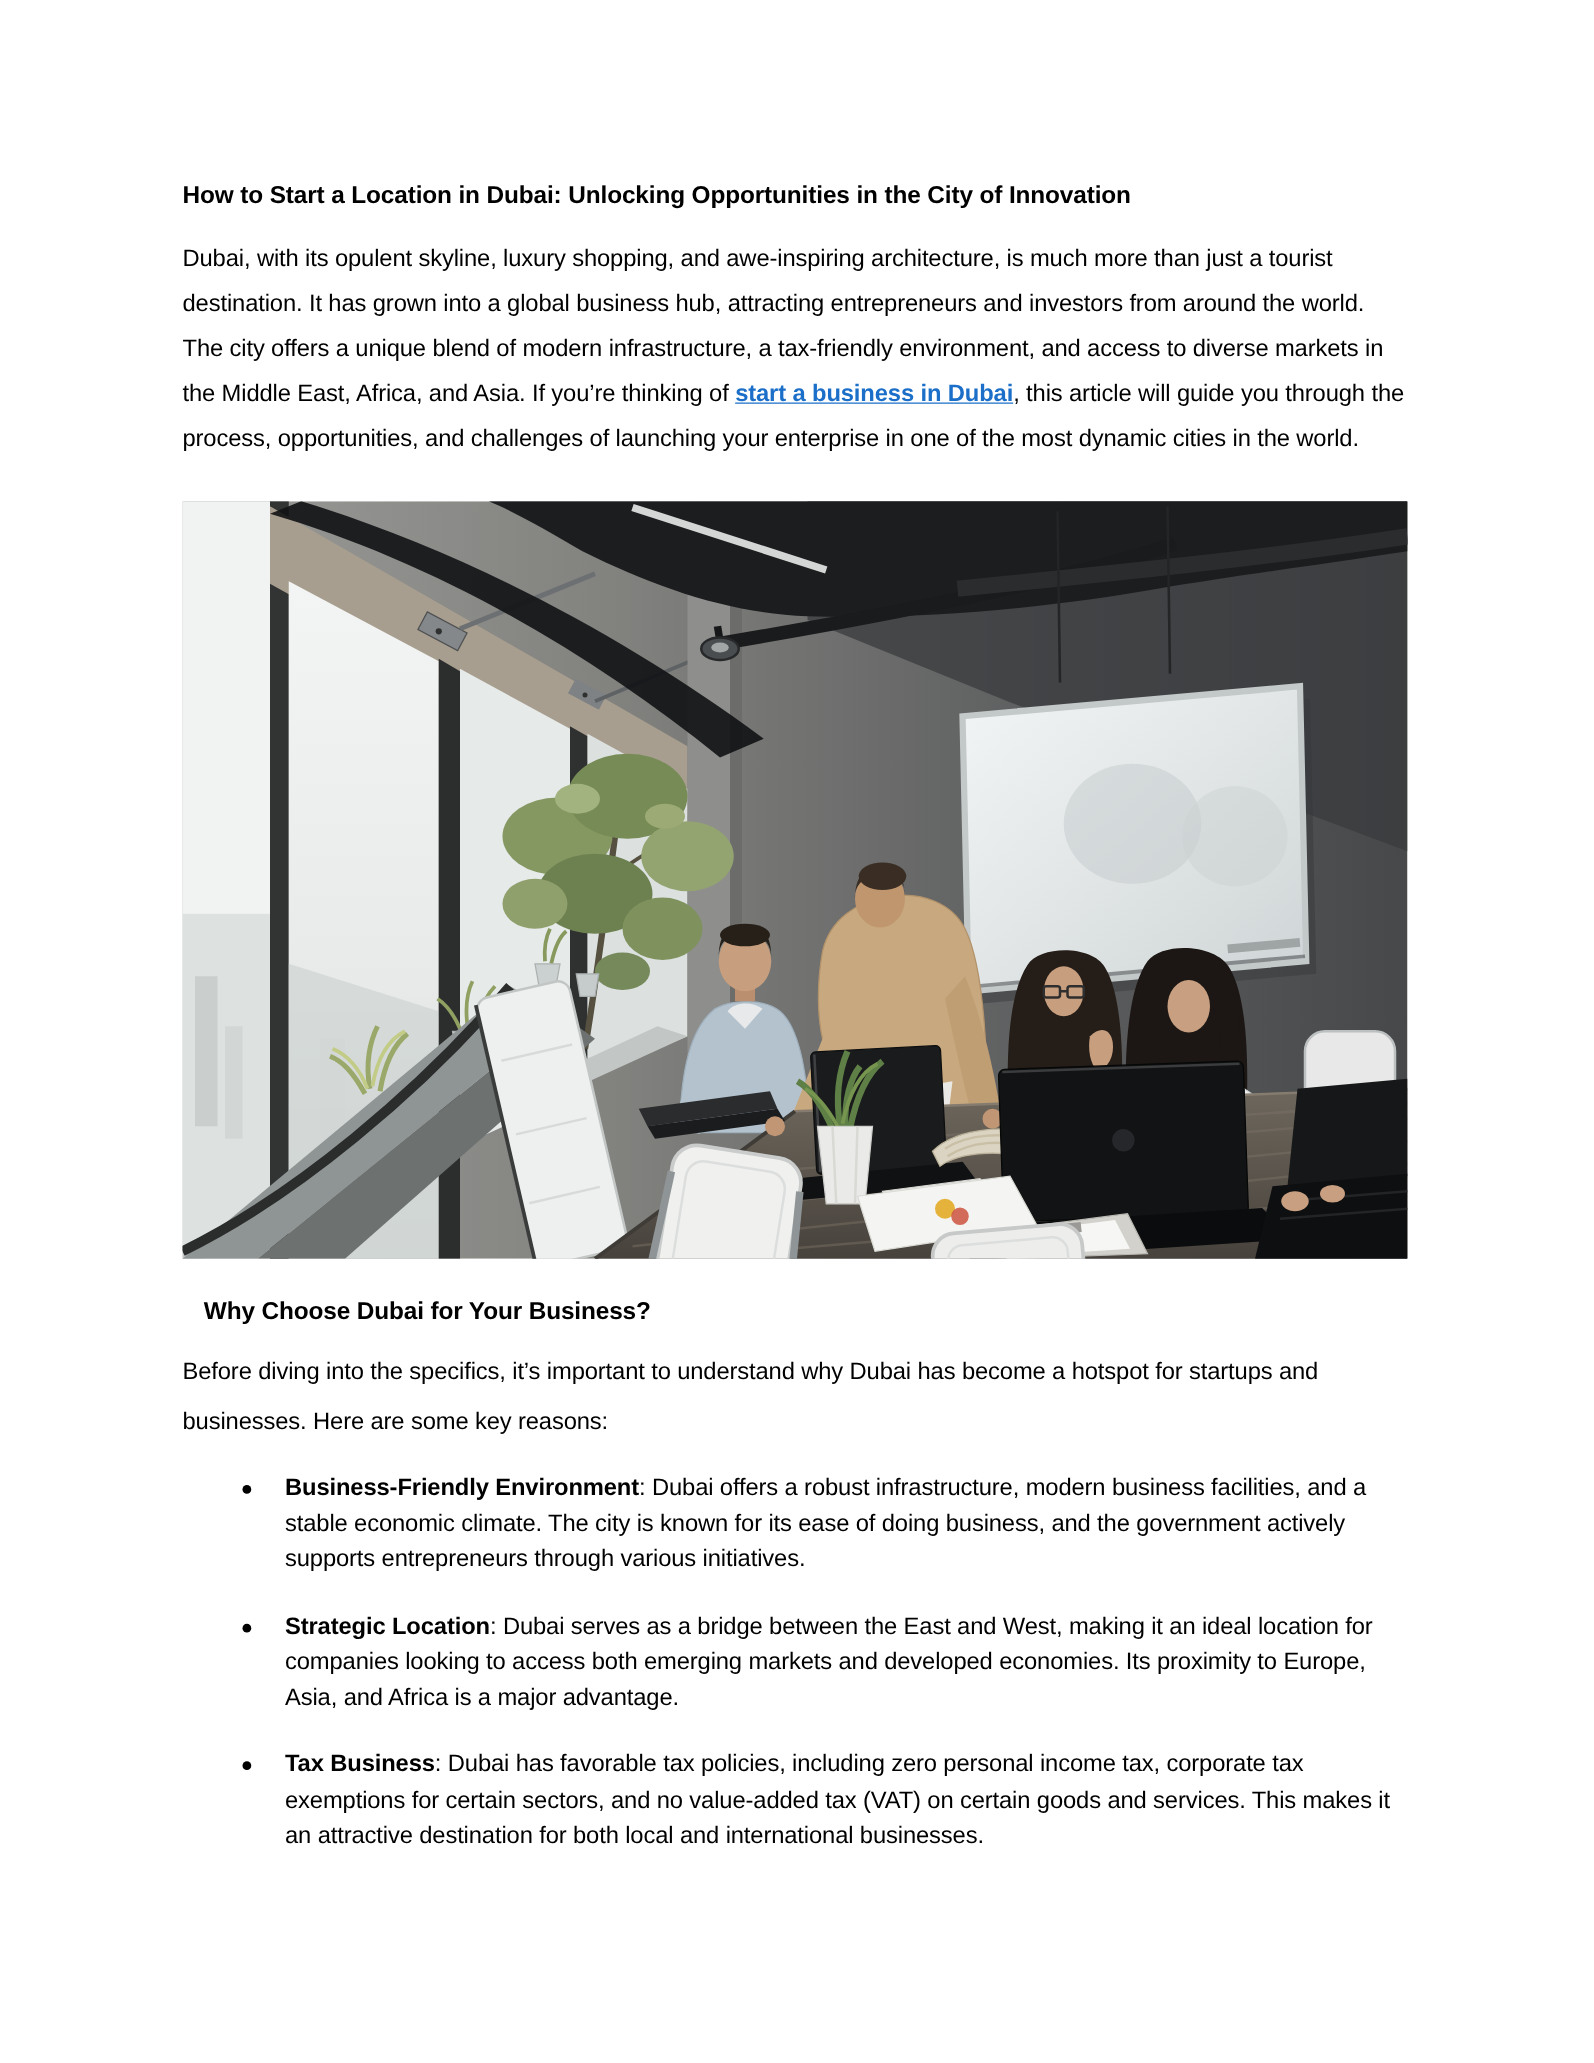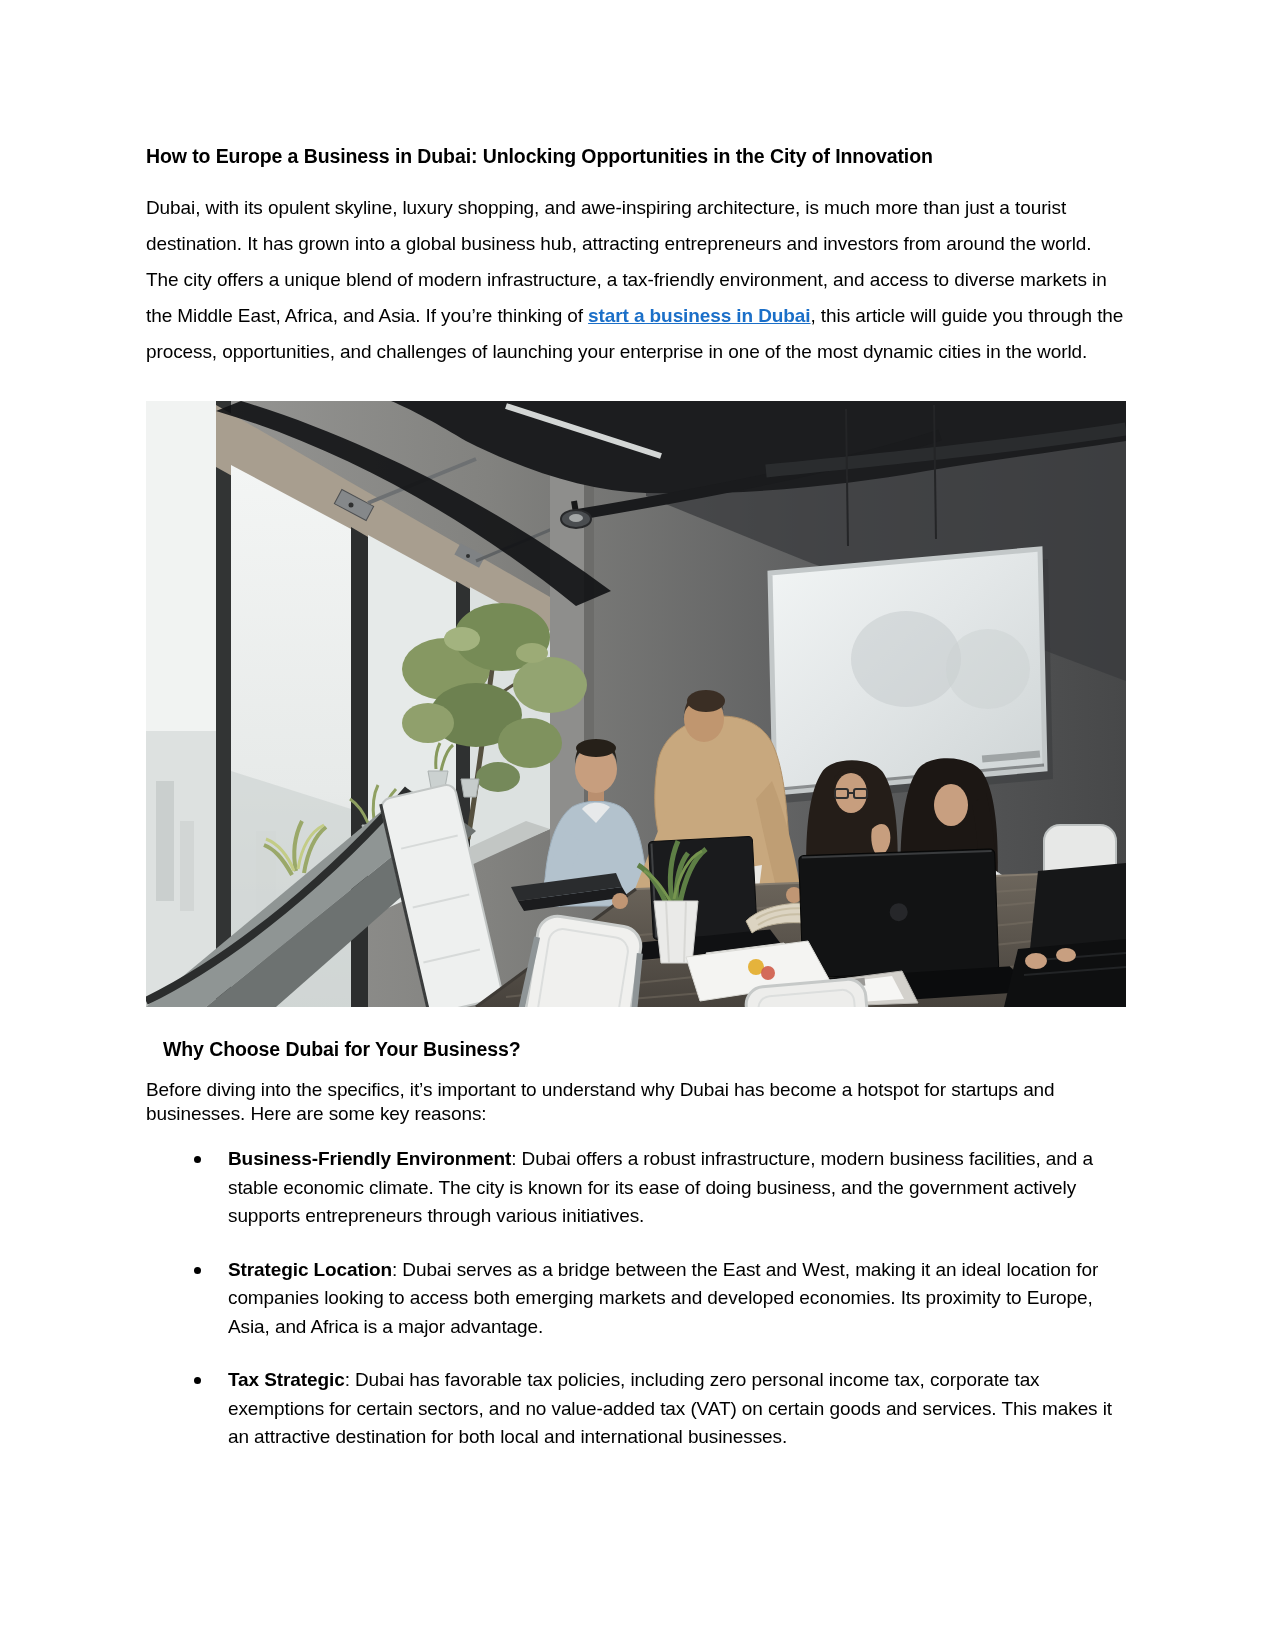--- a/index.html
+++ b/index.html
@@ -47,21 +47,21 @@
   .section-heading {
     margin: 29px 0 0 17px;
     font-size: 19.5px;
     line-height: 26px;
     font-weight: bold;
     letter-spacing: -0.1px;
   }
   .section-intro {
     margin: 16px 0 0 0;
     font-size: 19px;
-    line-height: 24px;
+    line-height: 40px;
     letter-spacing: -0.1px;
   }
   ul.reasons {
     list-style: none;
     margin: 19px 0 0 0;
     padding: 0;
   }
   ul.reasons li {
     position: relative;
     padding-left: 82px;
@@ -80,21 +80,21 @@
     background: #000;
   }
   ul.reasons li b { font-weight: bold; }
 </style>
 </head>
 <body>
 
 <div class="page" style="background: rgb(255, 255, 255);">
   <div class="content">
 
-    <h1 class="doc-title">How to Europe a Business in Dubai: Unlocking Opportunities in the City of Innovation</h1>
+    <h1 class="doc-title">How to Start a Location in Dubai: Unlocking Opportunities in the City of Innovation</h1>
 
     <p class="lead-para"><span>Dubai, with its opulent skyline, luxury shopping, and awe-inspiring architecture, is much more than just a tourist destination. It has grown into a global business hub, attracting entrepreneurs and investors from around the world. The city offers a unique blend of modern infrastructure, a tax-friendly environment, and access to diverse markets in the Middle East, Africa, and Asia. If you’re thinking of </span><a class="inline-link" style="color: rgb(27, 111, 200);">start a business in Dubai</a><span>, this article will guide you through the process, opportunities, and challenges of launching your enterprise in one of the most dynamic cities in the world.</span></p>
 
     <div class="photo-wrap">
       <svg width="980" height="606" viewBox="0 0 980 606" xmlns="http://www.w3.org/2000/svg">
         <defs>
           <linearGradient id="wallG" x1="0" y1="0" x2="1" y2="0">
             <stop offset="0" stop-color="#9a9a98"></stop>
             <stop offset="0.35" stop-color="#82827f"></stop>
             <stop offset="0.7" stop-color="#5d5e5f"></stop>
@@ -327,18 +327,18 @@
     <p class="section-intro">Before diving into the specifics, it’s important to understand why Dubai has become a hotspot for startups and businesses. Here are some key reasons:</p>
 
     <ul class="reasons">
         <li>
         <span class="bullet-dot"></span><b>Business-Friendly Environment</b><span>: Dubai offers a robust infrastructure, modern business facilities, and a stable economic climate. The city is known for its ease of doing business, and the government actively supports entrepreneurs through various initiatives.</span>
       </li>
         <li>
         <span class="bullet-dot"></span><b>Strategic Location</b><span>: Dubai serves as a bridge between the East and West, making it an ideal location for companies looking to access both emerging markets and developed economies. Its proximity to Europe, Asia, and Africa is a major advantage.</span>
       </li>
         <li>
-        <span class="bullet-dot"></span><b>Tax Strategic</b><span>: Dubai has favorable tax policies, including zero personal income tax, corporate tax exemptions for certain sectors, and no value-added tax (VAT) on certain goods and services. This makes it an attractive destination for both local and international businesses.</span>
+        <span class="bullet-dot"></span><b>Tax Business</b><span>: Dubai has favorable tax policies, including zero personal income tax, corporate tax exemptions for certain sectors, and no value-added tax (VAT) on certain goods and services. This makes it an attractive destination for both local and international businesses.</span>
       </li>
       </ul>
 
   </div>
 </div>
 
 </body></html>

